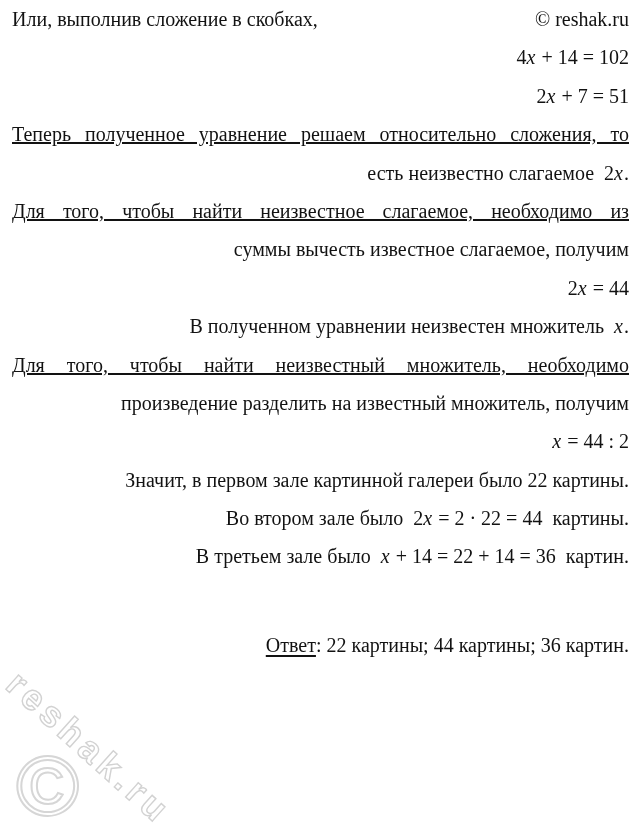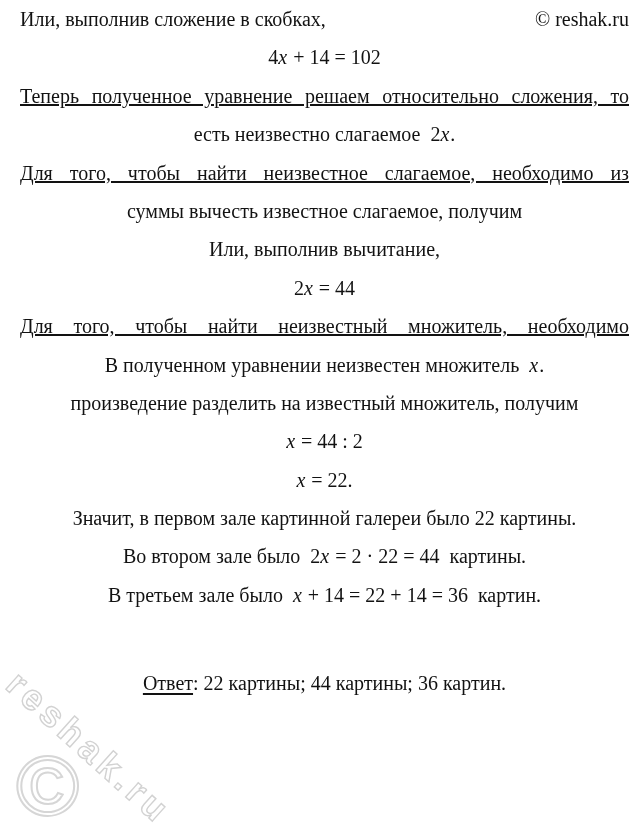--- a/index.html
+++ b/index.html
@@ -5,31 +5,31 @@
   html, body {
     margin: 0;
     padding: 0;
     background: #ffffff;
   }
   .page {
     position: relative;
     width: 634px;
     height: 839px;
     box-sizing: border-box;
-    padding: 0 5px 0 20px;
+    padding: 0 5px 0 12px;
     overflow: hidden;
     background: #ffffff;
     font-family: "Liberation Serif", "DejaVu Serif", serif;
     color: #121212;
   }
   .line {
     font-size: 20px;
     line-height: 38.4px;
     height: 38.4px;
-    text-align: center;
+    text-align: right;
   }
   .just {
     text-align: justify;
     text-align-last: justify;
     text-decoration: underline;
   }
   .math i {
     font-style: italic;
     padding-right: 1px;
   }
@@ -81,31 +81,30 @@
 <body>
 
 <div class="page">
 
   <div class="header-row">
     <span>Или, выполнив сложение в скобках,</span>
     <span>© reshak.ru</span>
   </div>
 
   <div class="line math">4<i>x</i> + 14 = 102</div>
+  <div class="line math">2<i>x</i> + 7 = 51</div>
   <div class="line just">Теперь полученное уравнение решаем относительно сложения, то</div>
   <div class="line math">есть неизвестно слагаемое &nbsp;2<i>x</i>.</div>
   <div class="line just">Для того, чтобы найти неизвестное слагаемое, необходимо из</div>
   <div class="line">суммы вычесть известное слагаемое, получим</div>
-  <div class="line">Или, выполнив вычитание,</div>
   <div class="line math">2<i>x</i> = 44</div>
+  <div class="line math">В полученном уравнении неизвестен множитель &nbsp;<i>x</i>.</div>
   <div class="line just">Для того, чтобы найти неизвестный множитель, необходимо</div>
-  <div class="line math">В полученном уравнении неизвестен множитель &nbsp;<i>x</i>.</div>
   <div class="line">произведение разделить на известный множитель, получим</div>
   <div class="line math"><i>x</i> = 44 : 2</div>
-  <div class="line math"><i>x</i> = 22.</div>
   <div class="line">Значит, в первом зале картинной галереи было 22 картины.</div>
   <div class="line math">Во втором зале было &nbsp;2<i>x</i> = 2 · 22 = 44 &nbsp;картины.</div>
   <div class="line math">В третьем зале было &nbsp;<i>x</i> + 14 = 22 + 14 = 36 &nbsp;картин.</div>
 
   <div class="line answer-line">
     <span class="underlined">Ответ</span><span>: 22 картины; 44 картины; 36 картин.</span>
   </div>
 
   <span class="wm-copy">©</span>
   <span class="wm-text">reshak.ru</span>

